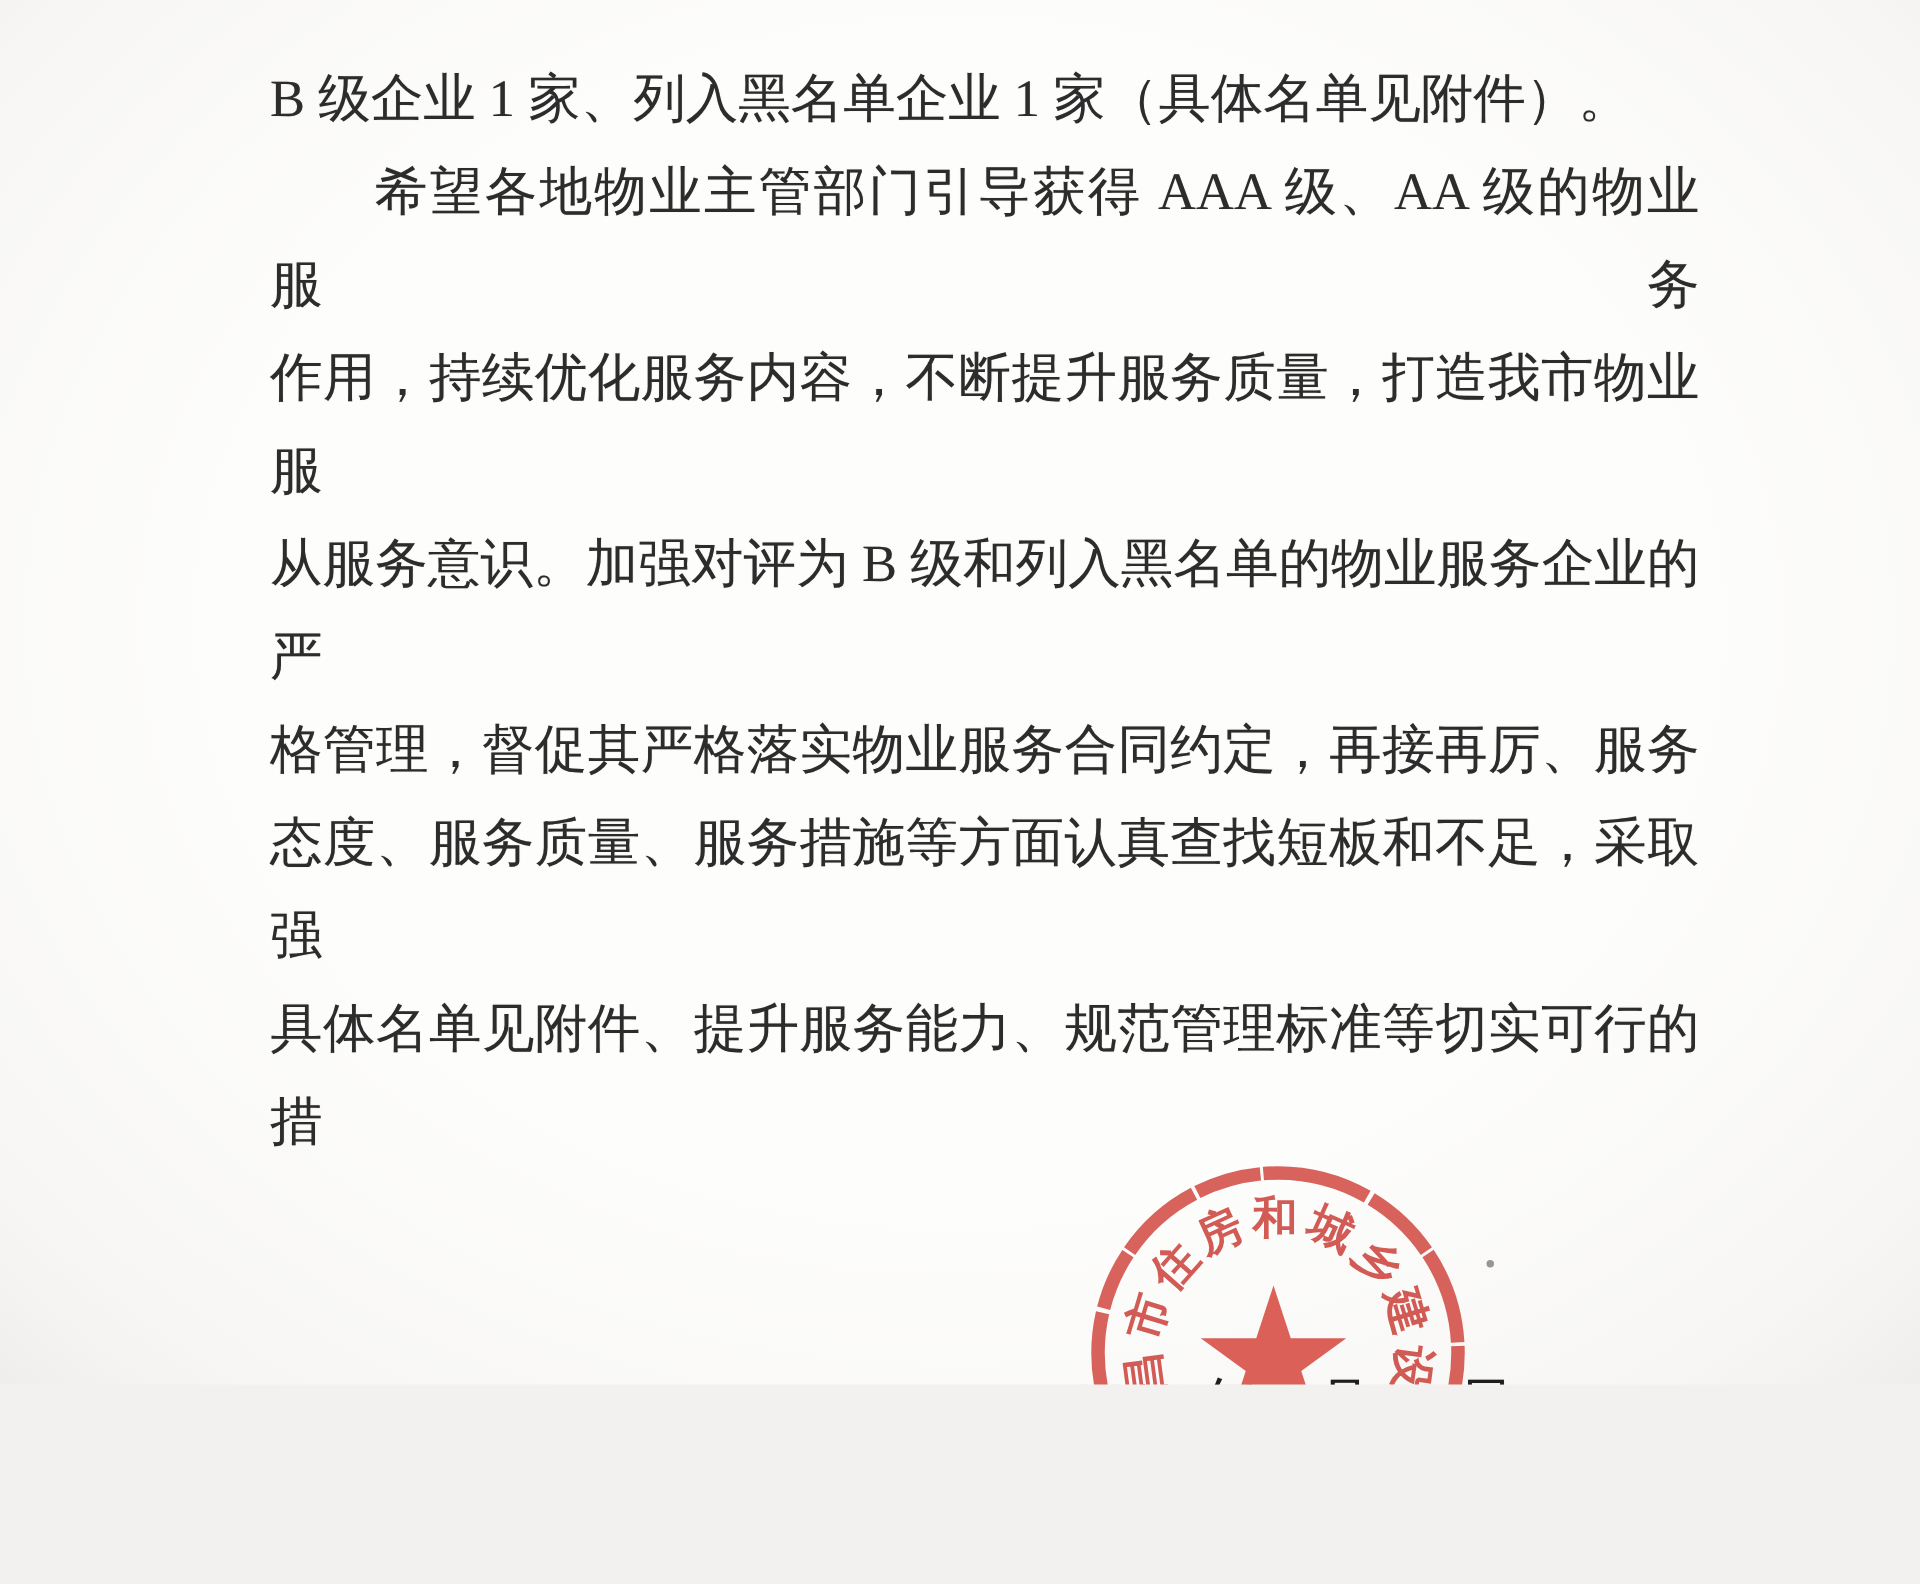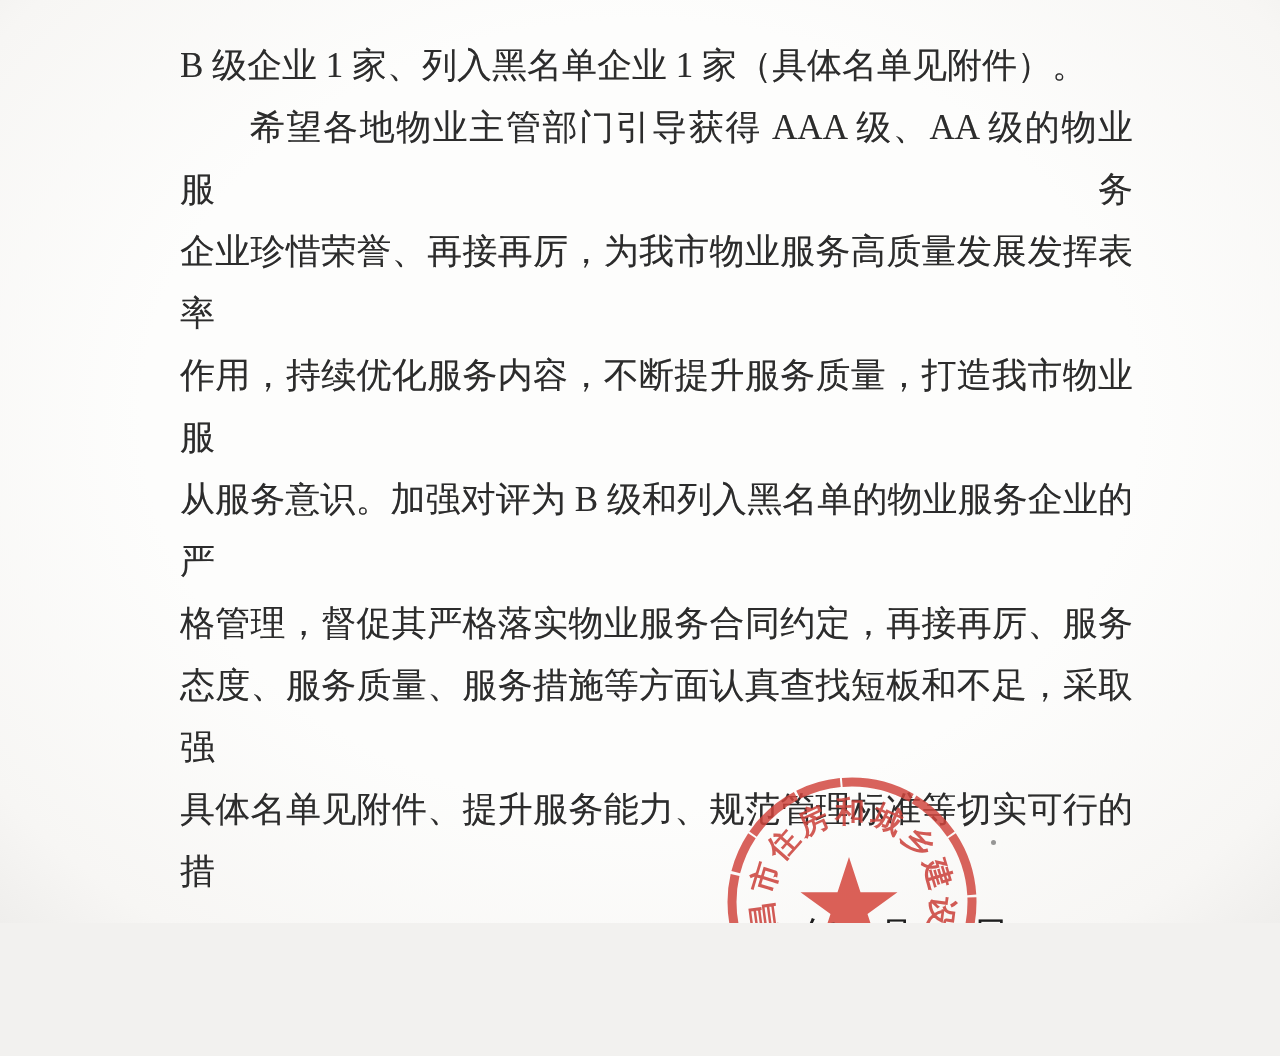--- a/index.html
+++ b/index.html
@@ -88,21 +88,20 @@
   }
 </style>
 </head>
 <body>
 
 <div class="page">
 
   <div class="text-block">
     <div class="line">B 级企业 1 家、列入黑名单企业 1 家（具体名单见附件）。</div>
     <div class="line j indent">希望各地物业主管部门引导获得 AAA 级、AA 级的物业服务</div>
-    <div class="line j">企业珍惜荣誉、再接再厉，为我市物业服务高质量发展发挥表率</div>
     <div class="line j">作用，持续优化服务内容，不断提升服务质量，打造我市物业服</div>
     <div class="line j">从服务意识。加强对评为 B 级和列入黑名单的物业服务企业的严</div>
     <div class="line j">格管理，督促其严格落实物业服务合同约定，再接再厉、服务</div>
     <div class="line j">态度、服务质量、服务措施等方面认真查找短板和不足，采取强</div>
     <div class="line j">具体名单见附件、提升服务能力、规范管理标准等切实可行的措</div>
     <div class="spacer"></div>
 
   </div>
 
   <svg class="seal" viewBox="0 0 260 260" aria-hidden="true">

